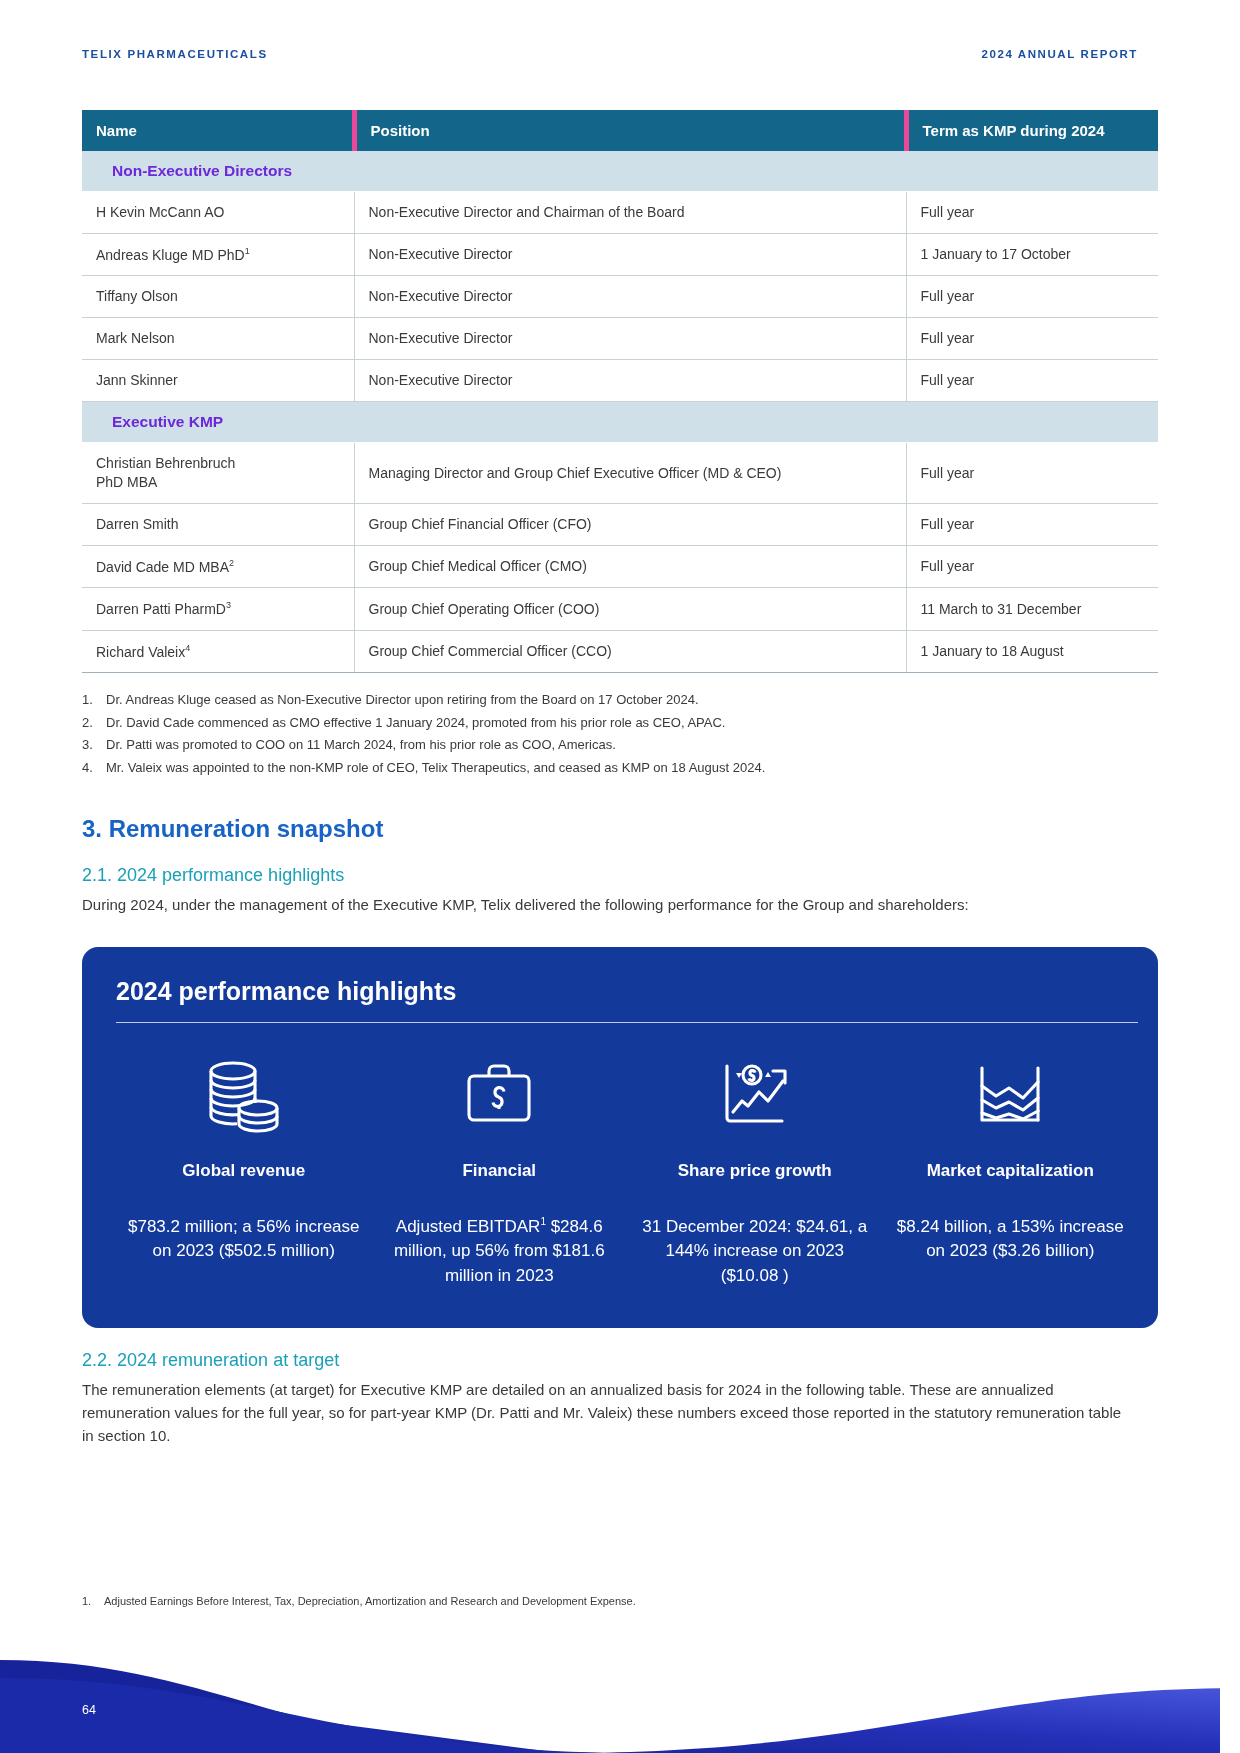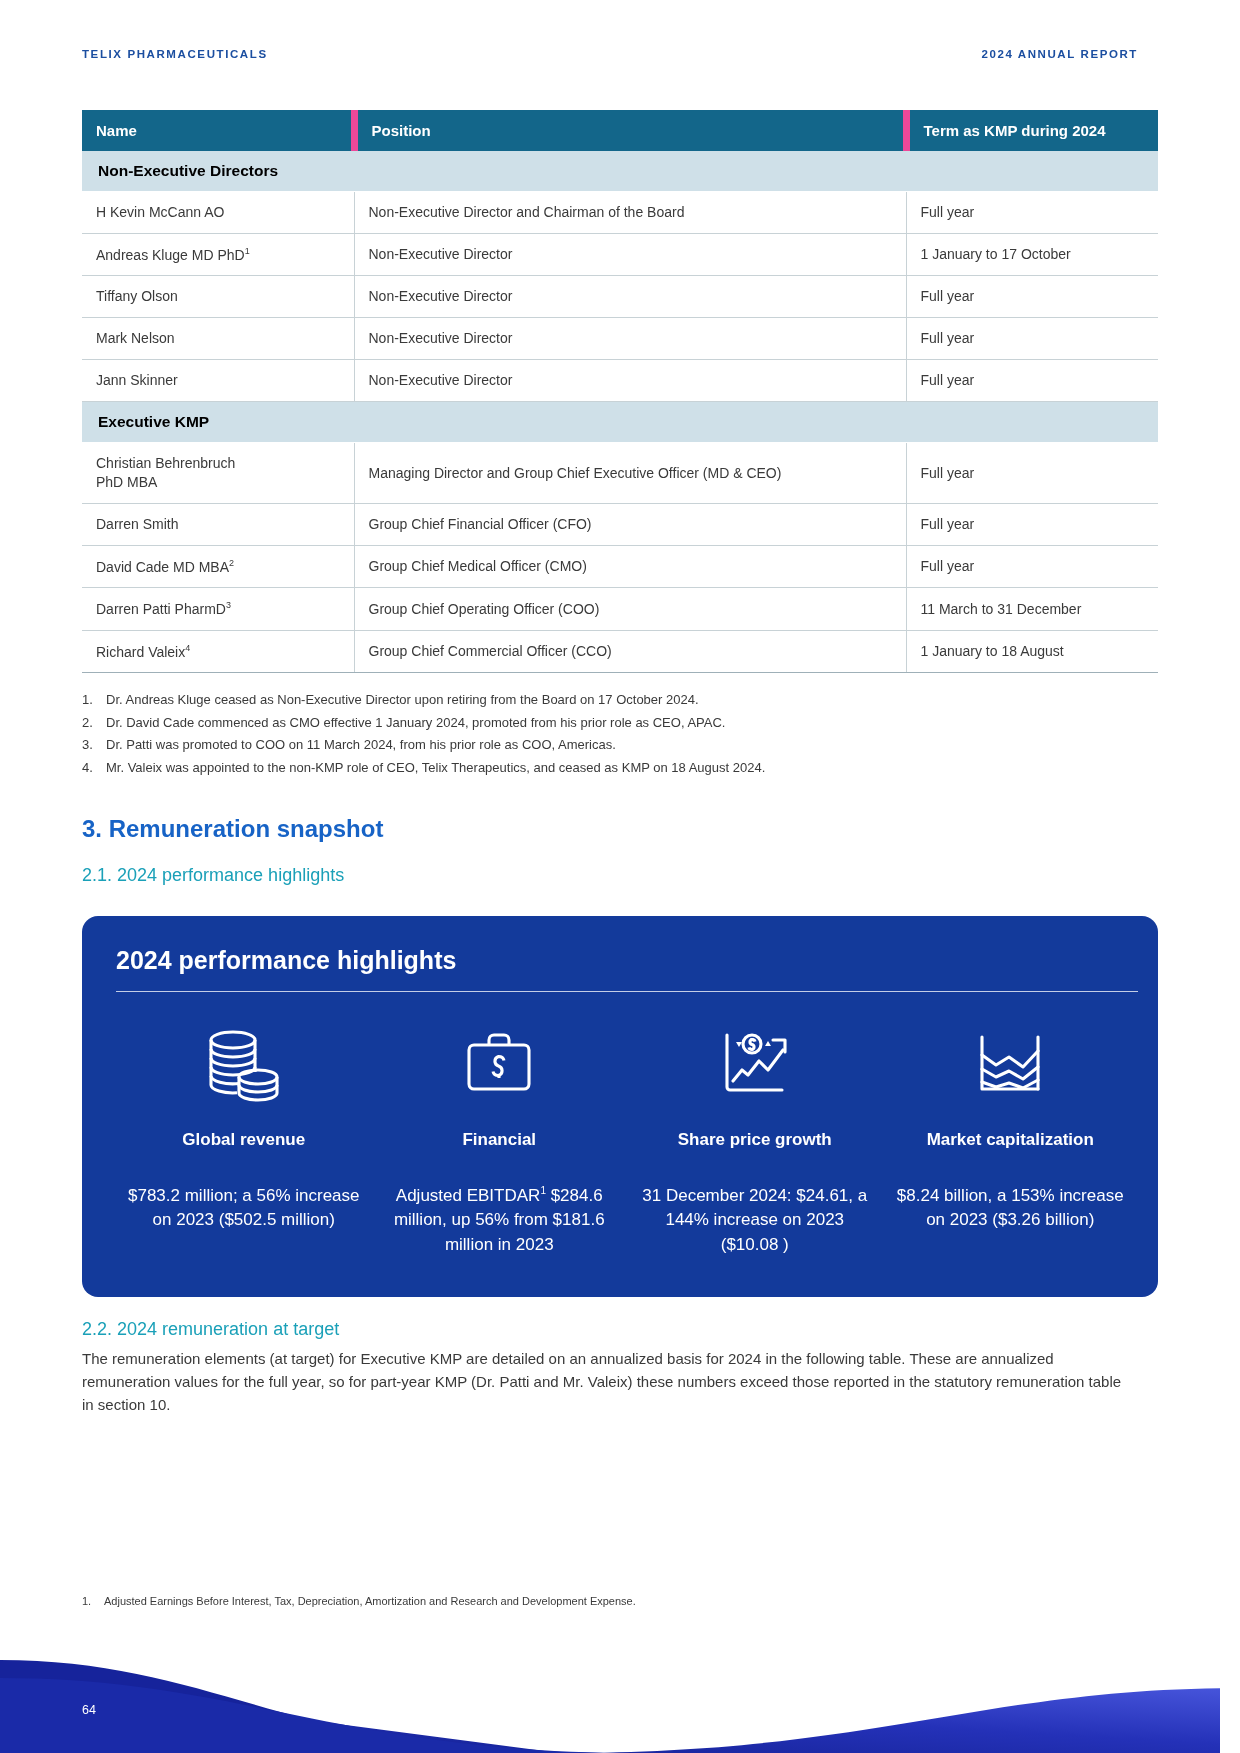--- a/index.html
+++ b/index.html
@@ -54,31 +54,31 @@
   table.kmp col.c2 { width: 552px; }
   table.kmp col.c3 { width: 252px; }
 
   table.kmp thead th {
     background: #13668a;
     color: #ffffff;
     font-size: 15px;
     font-weight: bold;
     text-align: left;
     padding: 12px 14px;
-    border-right: 7px solid #ec4899;
+    border-right: 5px solid #ec4899;
     vertical-align: middle;
   }
   table.kmp thead th:last-child { border-right: none; }
 
   tr.group-row td {
     background: #cfe0e8;
-    color: #000000;
+    color: #6d28d9;
     font-weight: bold;
     font-size: 15.5px;
-    padding: 11px 16px;
+    padding: 11px 30px;
     border-bottom: 1px solid #ffffff;
   }
 
   tr.data-row td {
     font-size: 14px;
     color: #3a3a3a;
     padding: 11px 14px;
     border-bottom: 1px solid #c8d2d6;
     vertical-align: middle;
     line-height: 1.35;
@@ -300,20 +300,21 @@
 
     <ol class="footnotes" id="table-footnotes">
         <li><span class="num">1.</span>Dr. Andreas Kluge ceased as Non-Executive Director upon retiring from the Board on 17 October 2024.</li>
         <li><span class="num">2.</span>Dr. David Cade commenced as CMO effective 1 January 2024, promoted from his prior role as CEO, APAC.</li>
         <li><span class="num">3.</span>Dr. Patti was promoted to COO on 11 March 2024, from his prior role as COO, Americas.</li>
         <li><span class="num">4.</span>Mr. Valeix was appointed to the non-KMP role of CEO, Telix Therapeutics, and ceased as KMP on 18 August 2024.</li>
       </ol>
 
     <h2 class="section">3. Remuneration snapshot</h2>
     <h3 class="subsection">2.1. 2024 performance highlights</h3>
+    <p class="body">During 2024, under the management of the Executive KMP, Telix delivered the following performance for the Group and shareholders:</p>
 
     <div class="panel">
       <h4>2024 performance highlights</h4>
       <div class="rule"></div>
       <div class="stats">
 
         <div class="stat">
           <div class="icon">
             <svg width="86" height="80" viewBox="0 0 86 80" fill="none" stroke="#ffffff" stroke-width="3.1">
               <ellipse cx="32" cy="15" rx="22" ry="8"></ellipse>

